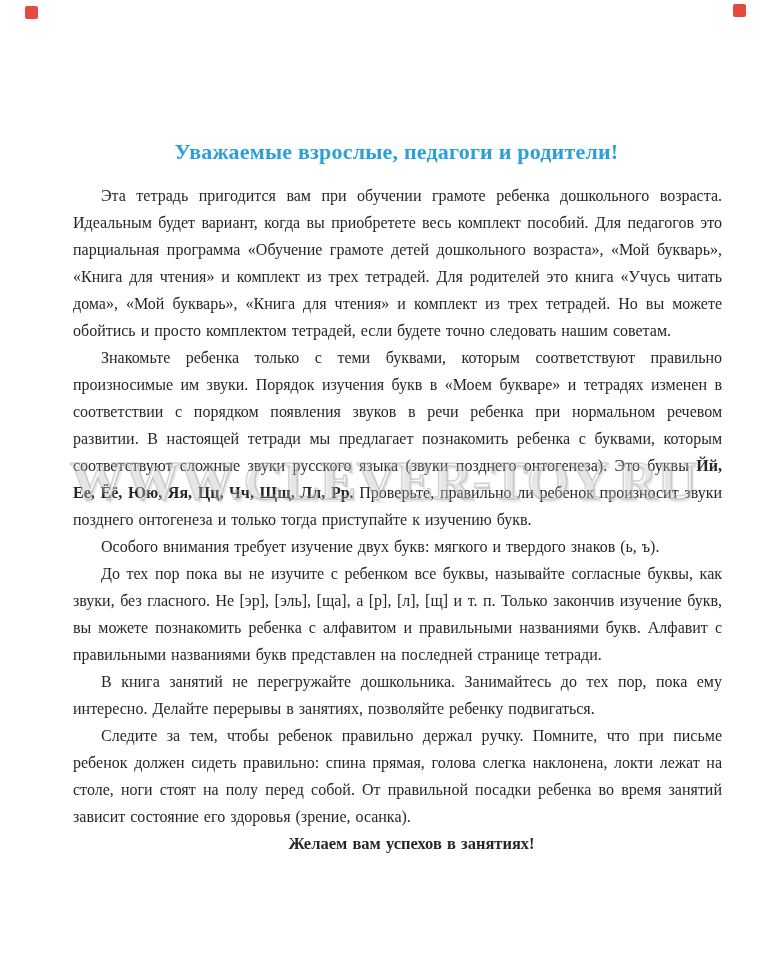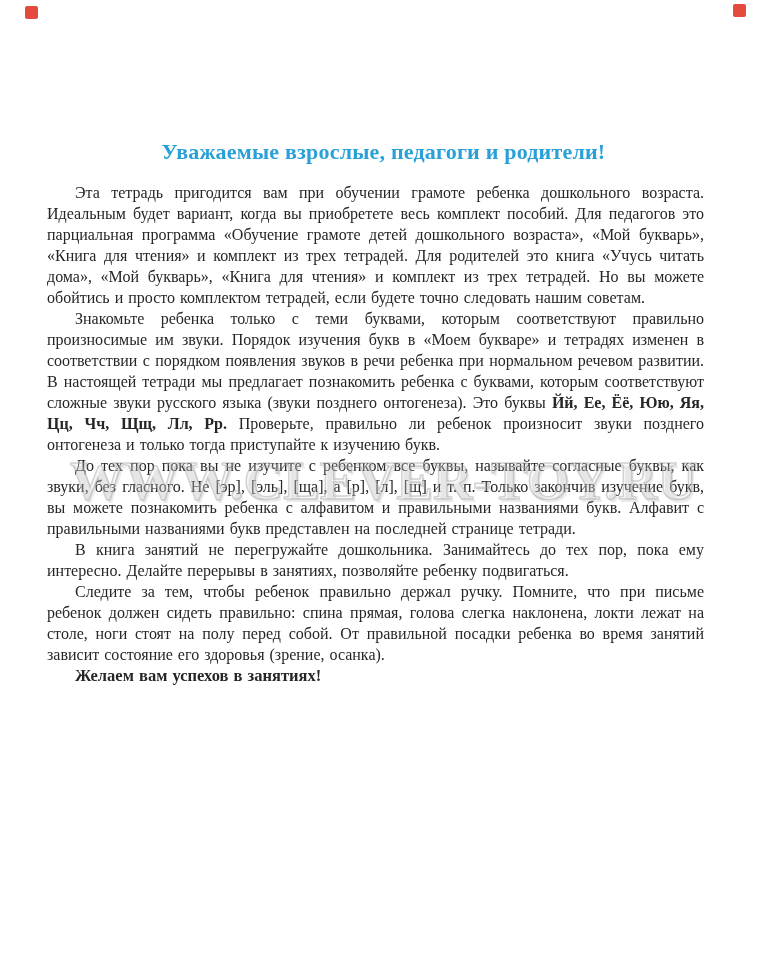--- a/index.html
+++ b/index.html
@@ -10,20 +10,21 @@
   * { box-sizing: border-box; }
   html, body { margin: 0; padding: 0; background: #ffffff; }
   .page {
     position: relative;
     width: 767px;
     height: 960px;
     background: #ffffff;
     overflow: hidden;
     font-family: "Liberation Serif", serif;
     color: var(--text_black);
+    padding-left: 26px;
   }
   .corner-mark {
     position: absolute;
     width: 13px;
     height: 13px;
     background: var(--accent_red);
     border-radius: 2px;
     opacity: 0.92;
   }
   .corner-mark.left  { left: 25px; top: 6px; }
@@ -31,33 +32,34 @@
   .heading {
     margin: 0;
     padding-top: 139px;
     text-align: center;
     font-size: 22px;
     font-weight: bold;
     letter-spacing: 0.2px;
     color: var(--heading_blue);
   }
   .body-text {
-    margin: 17px 63px 0 47px;
+    margin: 17px 45px 0 47px;
     font-size: 16px;
-    line-height: 21px;
+    line-height: 27px;
     text-align: justify;
     word-spacing: 1px;
   }
   .body-text p {
     margin: 0;
     text-indent: 28px;
   }
   .bold-inline { font-weight: bold; }
   .closing {
     margin-top: 27px;
+    text-align: center;
     font-weight: bold;
     font-size: 16.5px;
   }
   .watermark {
     position: absolute;
     top: 449px;
     left: 50%;
     transform: translateX(-50%);
     white-space: nowrap;
     font-family: Liberation Serif, serif;
@@ -77,20 +79,21 @@
 <div class="page">
 
   <span class="corner-mark left"></span>
   <span class="corner-mark right"></span>
 
   <h1 class="heading">Уважаемые взрослые, педагоги и родители!</h1>
 
   <div class="body-text">
     <p>Эта тетрадь пригодится вам при обучении грамоте ребенка дошкольного возраста. Идеальным будет вариант, когда вы приобретете весь комплект пособий. Для педагогов это парциальная программа «Обучение грамоте детей дошкольного возраста», «Мой букварь», «Книга для чтения» и комплект из трех тетрадей. Для родителей это книга «Учусь читать дома», «Мой букварь», «Книга для чтения» и комплект из трех тетрадей. Но вы можете обойтись и просто комплектом тетрадей, если будете точно следовать нашим советам.</p>
     <p><span>Знакомьте ребенка только с теми буквами, которым соответствуют правильно произносимые им звуки. Порядок изучения букв в «Моем букваре» и тетрадях изменен в соответствии с порядком появления звуков в речи ребенка при нормальном речевом развитии. В настоящей тетради мы предлагает познакомить ребенка с буквами, которым соответствуют сложные звуки русского языка (звуки позднего онтогенеза). Это буквы </span><span class="bold-inline">Йй, Ее, Ёё, Юю, Яя, Цц, Чч, Щщ, Лл, Рр.</span><span> Проверьте, правильно ли ребенок произносит звуки позднего онтогенеза и только тогда приступайте к изучению букв.</span></p>
+    <p>Особого внимания требует изучение двух букв: мягкого и твердого знаков (ь, ъ).</p>
     <p>До тех пор пока вы не изучите с ребенком все буквы, называйте согласные буквы, как звуки, без гласного. Не [эр], [эль], [ща], а [р], [л], [щ] и т. п. Только закончив изучение букв, вы можете познакомить ребенка с алфавитом и правильными названиями букв. Алфавит с правильными названиями букв представлен на последней странице тетради.</p>
     <p>В книга занятий не перегружайте дошкольника. Занимайтесь до тех пор, пока ему интересно. Делайте перерывы в занятиях, позволяйте ребенку подвигаться.</p>
     <p>Следите за тем, чтобы ребенок правильно держал ручку. Помните, что при письме ребенок должен сидеть правильно: спина прямая, голова слегка наклонена, локти лежат на столе, ноги стоят на полу перед собой. От правильной посадки ребенка во время занятий зависит состояние его здоровья (зрение, осанка).</p>
     <p class="closing">Желаем вам успехов в занятиях!</p>
   </div>
 
   <div class="watermark">WWW.CLEVER-TOY.RU</div>
 
 </div>
 

